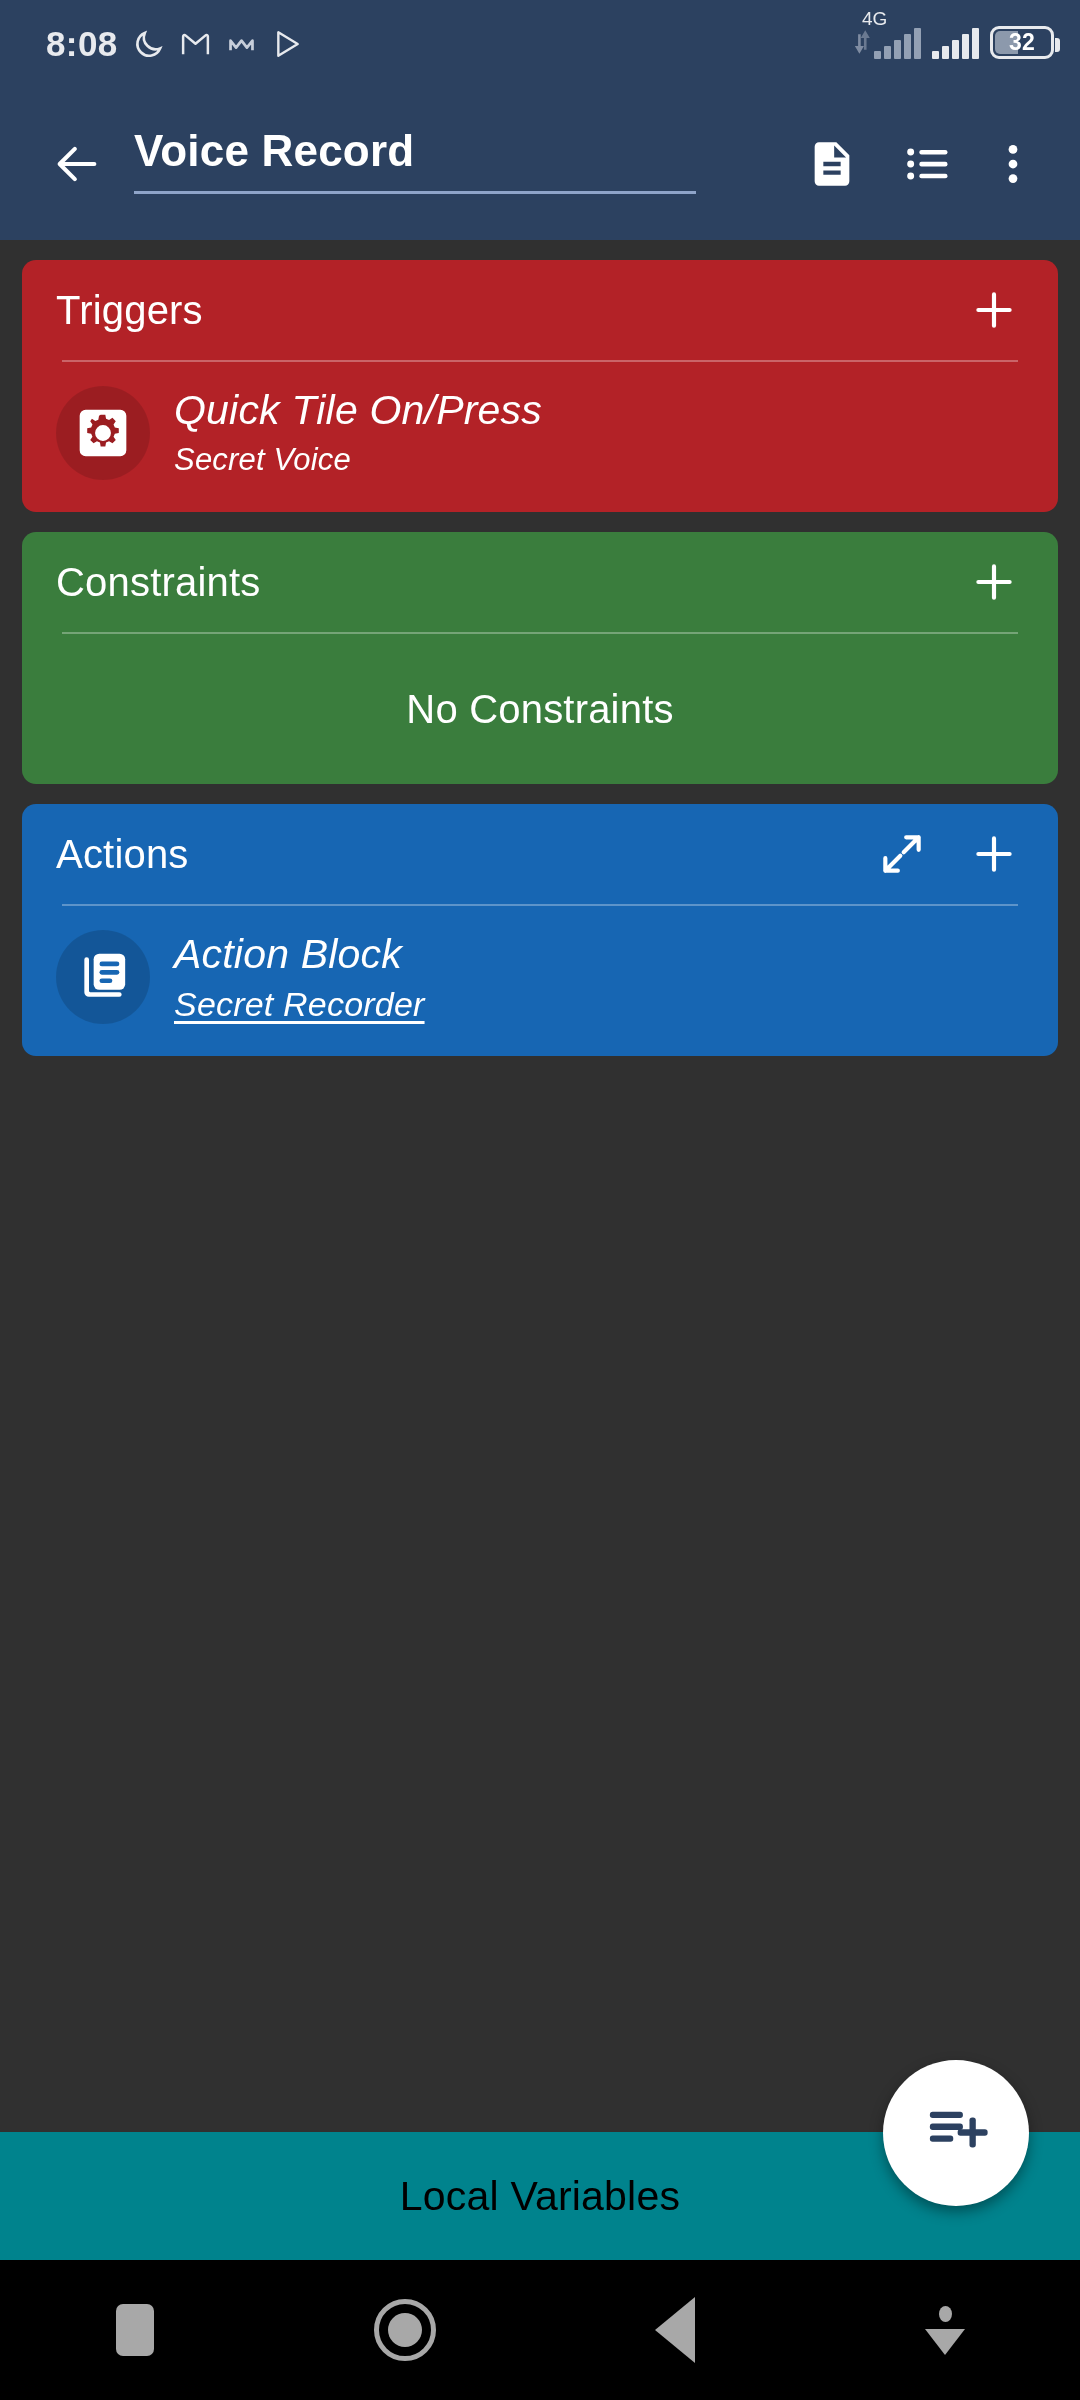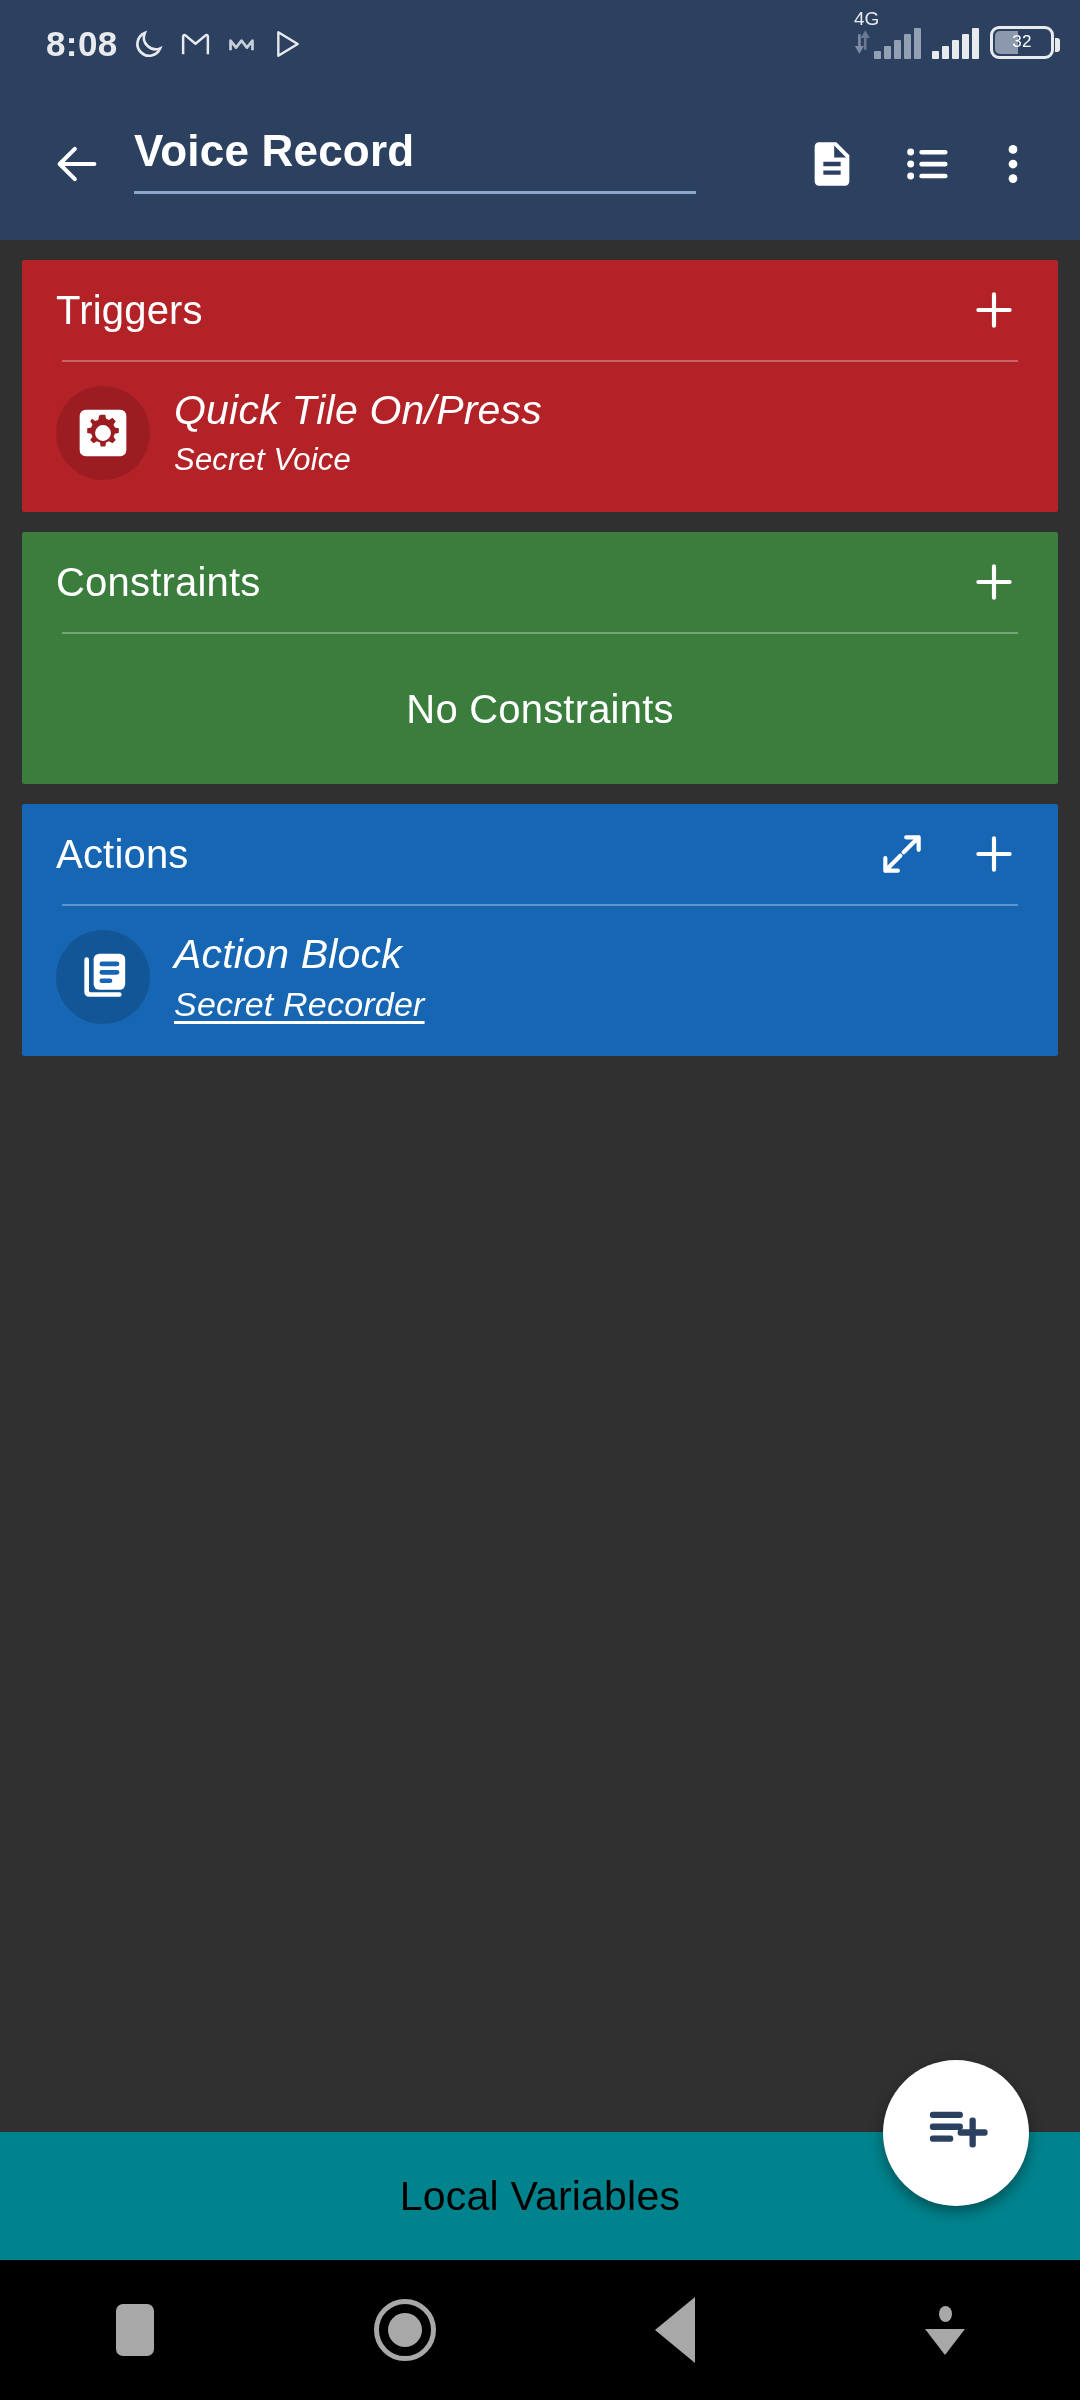--- a/index.html
+++ b/index.html
@@ -16,57 +16,57 @@
     position:absolute; top:0; left:0; width:1080px; height:88px;
     background:#2C4160;
     display:flex; align-items:center; justify-content:space-between;
     padding:0 26px 0 46px;
   }
   .status-left { display:flex; align-items:center; gap:14px; }
   .status-time { color:#E8EAEE; font-size:35px; letter-spacing:.4px; font-weight:700; }
   .sb-icon { display:inline-flex; align-items:center; justify-content:center; }
   .status-right { display:flex; align-items:flex-end; gap:11px; padding-bottom:4px;}
   .sig-wrap { position:relative; display:flex; align-items:flex-end; }
-  .net-label { position:absolute; top:-21px; left:2px; font-size:19px; color:#E8EAEE; letter-spacing:0; }
+  .net-label { position:absolute; top:-21px; left:10px; font-size:19px; color:#E8EAEE; letter-spacing:0; }
   .bars { display:flex; align-items:flex-end; gap:3px; height:30px; }
   .bars i { display:block; width:7px; background:#E8EAEE; border-radius:1px; }
   .bars i.b1{height:8px;} .bars i.b2{height:13px;} .bars i.b3{height:19px;}
   .bars i.b4{height:25px;} .bars i.b5{height:31px;}
   .bars.dim i { background:#93A0B4; }
   .arrows-dim { margin-right:2px; }
   .battery {
     position:relative; width:64px; height:33px; border:3px solid #E8EAEE;
     border-radius:9px; display:flex; align-items:center; justify-content:center;
   }
   .battery:after{
     content:""; position:absolute; right:-9px; top:9px; width:5px; height:14px;
     background:#E8EAEE; border-radius:0 3px 3px 0;
   }
   .battery .fill{ position:absolute; left:2px; top:2px; bottom:2px; width:40%; background:#8C99AC; border-radius:5px 0 0 5px;}
-  .battery .lvl{ position:relative; font-size:17px; color:#FFFFFF; font-weight:400; letter-spacing:.3px;}
+  .battery .lvl{ position:relative; font-size:23px; color:#FFFFFF; font-weight:700; letter-spacing:.3px;}
 
   
   .app-bar {
     position:absolute; top:88px; left:0; width:1080px; height:152px;
     background:#2C4160; display:flex; align-items:center; padding:0 30px 0 38px;
   }
   .back-btn { width:78px; height:78px; display:flex; align-items:center; justify-content:center; flex:none;}
   .title-wrap { flex:1; margin-left:18px; margin-right:20px; position:relative; padding-bottom:10px;}
   .title-text {
     color:#FFFFFF; font-size:44px; font-weight:700; letter-spacing:.2px;
     line-height:54px; white-space:nowrap;
   }
   .title-underline { height:3px; background:#8FA4C9; width:562px; margin-top:13px;}
   .appbar-actions { display:flex; align-items:center; gap:0px; flex:none;}
   .ab-btn { width:96px; height:96px; display:flex; align-items:center; justify-content:center;}
   .ab-btn.dots { width:74px; }
 
   
   .content { position:absolute; top:240px; left:0; width:1080px; }
-  .card { margin:20px 22px 0 22px; border-radius:2px; overflow:hidden; }
+  .card { margin:20px 22px 0 22px; border-radius:14px; overflow:hidden; }
   .card.triggers { background:#B32227; }
   .card.actions  { background:#1766B3; }
   .card.constraints { background:#3A7D3D; }
 
   .card-head {
     height:100px; display:flex; align-items:center; padding:0 34px 0 34px;
   }
   .card-title { color:#FFFFFF; font-size:40px; font-weight:400; flex:1; letter-spacing:.2px;}
   .head-icons { display:flex; align-items:center; gap:32px;}
   .icon-btn { width:60px; height:60px; display:flex; align-items:center; justify-content:center;}

